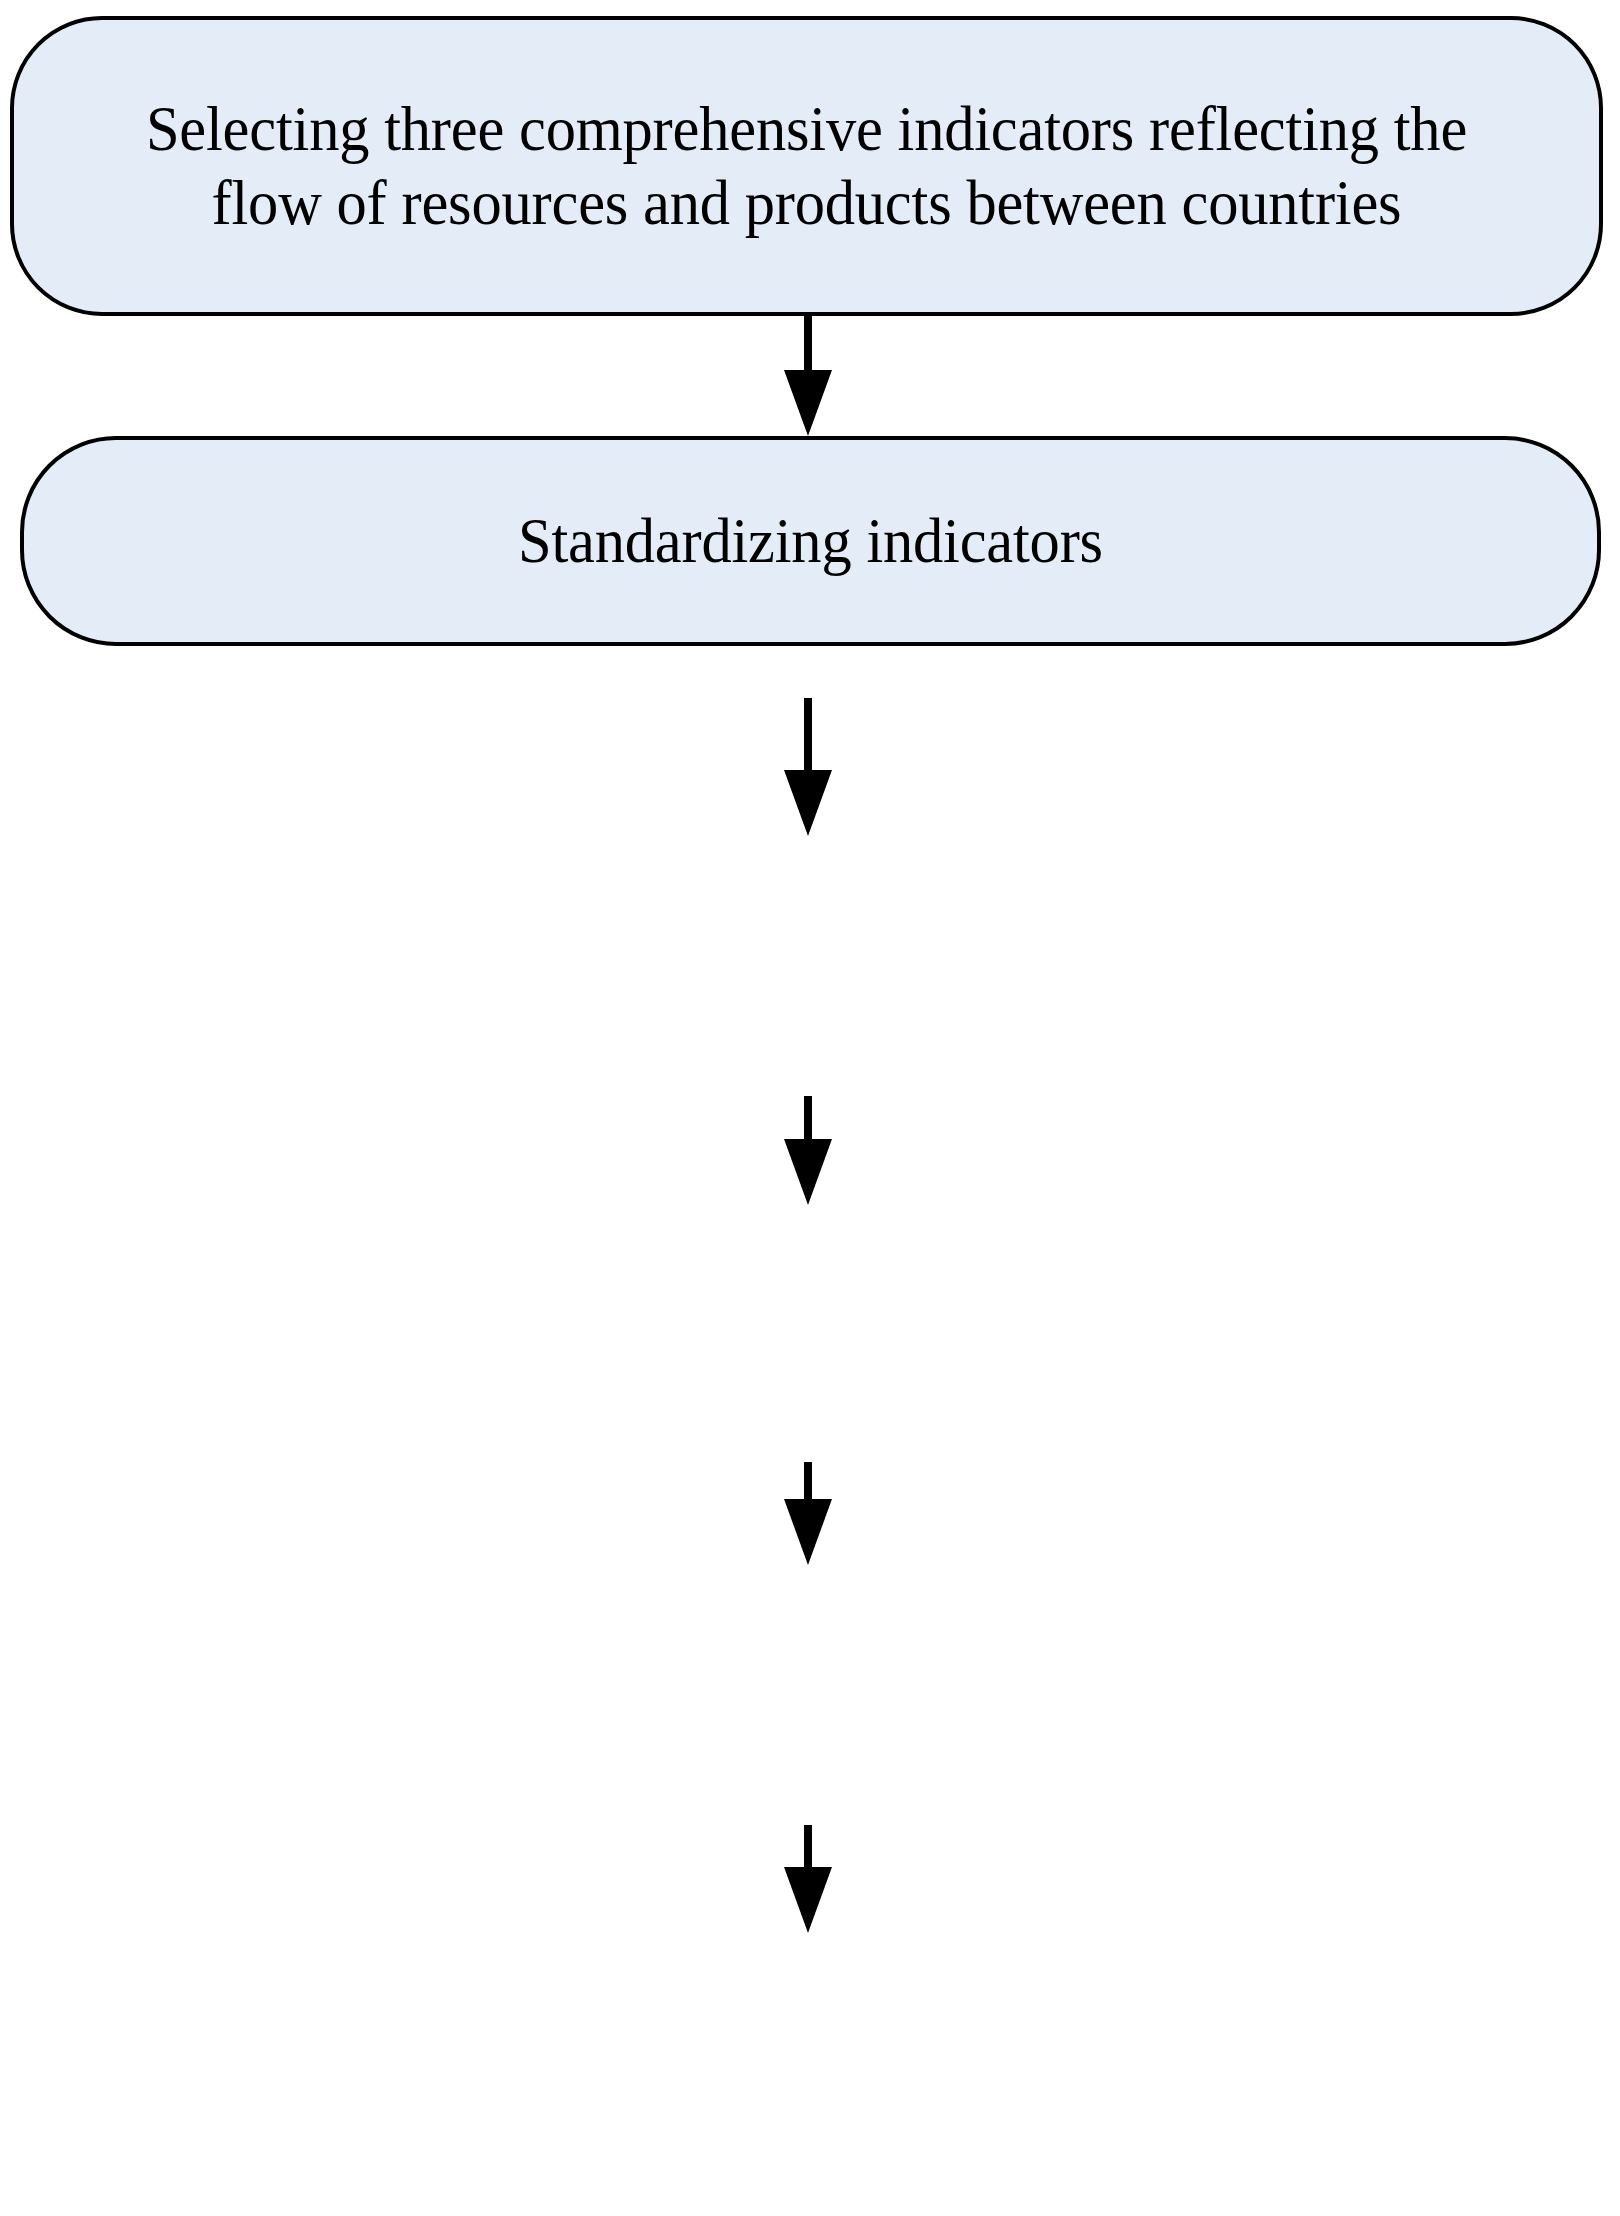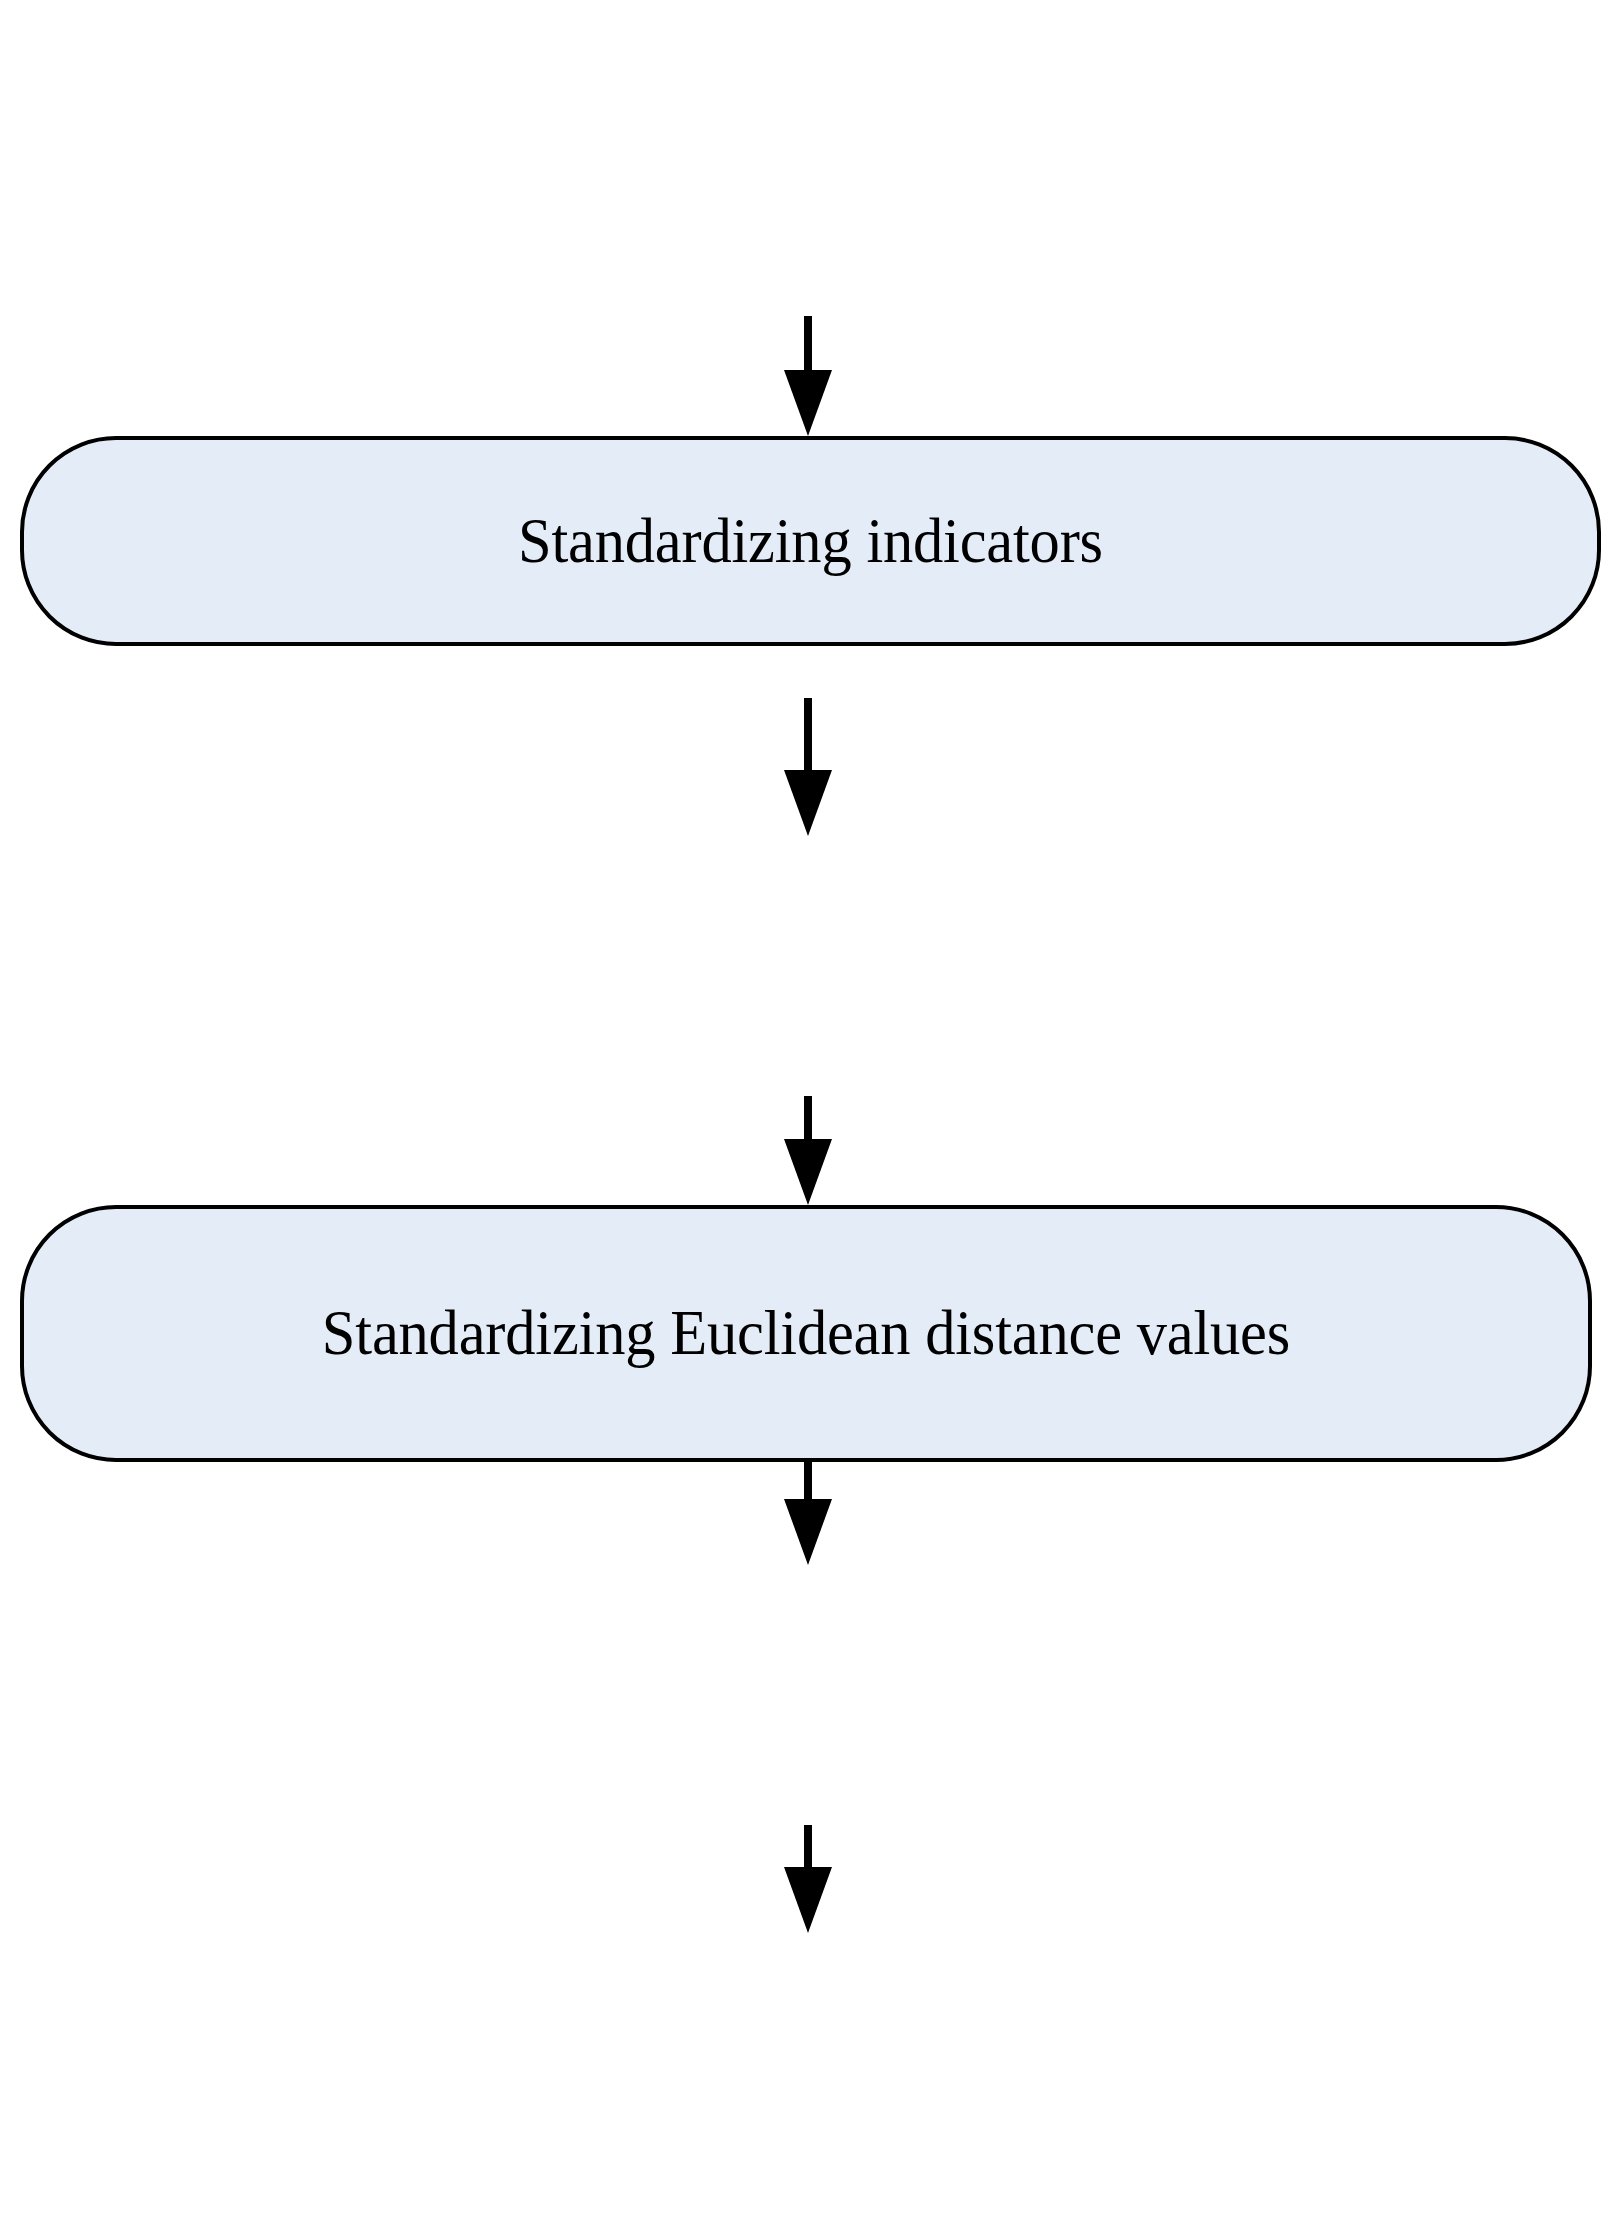--- a/index.html
+++ b/index.html
@@ -98,20 +98,24 @@
 
   .arrow-5 { top: 1825px; height: 108px; }
   .arrow-5 .shaft { height: 44px; }
   .arrow-5 .head  { top: 42px; }
 </style>
 </head>
 <body>
 
 <div id="flowchart">
 
+  <div class="node node-1">
+    <span class="node-label">Selecting three comprehensive indicators reflecting the
+flow of resources and products between countries</span>
+  </div>
 
   <div class="arrow arrow-1">
     <div class="shaft"></div>
     <div class="head"></div>
   </div>
 
   <div class="node node-2">
     <span class="node-label">Standardizing indicators</span>
   </div>
 
@@ -119,23 +123,20 @@
     <div class="shaft"></div>
     <div class="head"></div>
   </div>
 
 
   <div class="arrow arrow-3">
     <div class="shaft"></div>
     <div class="head"></div>
   </div>
 
-  <div class="node node-4">
-    <span class="node-label">Standardizing Euclidean distance values</span>
-  </div>
 
   <div class="arrow arrow-4">
     <div class="shaft"></div>
     <div class="head"></div>
   </div>
 
 
   <div class="arrow arrow-5">
     <div class="shaft"></div>
     <div class="head"></div>

